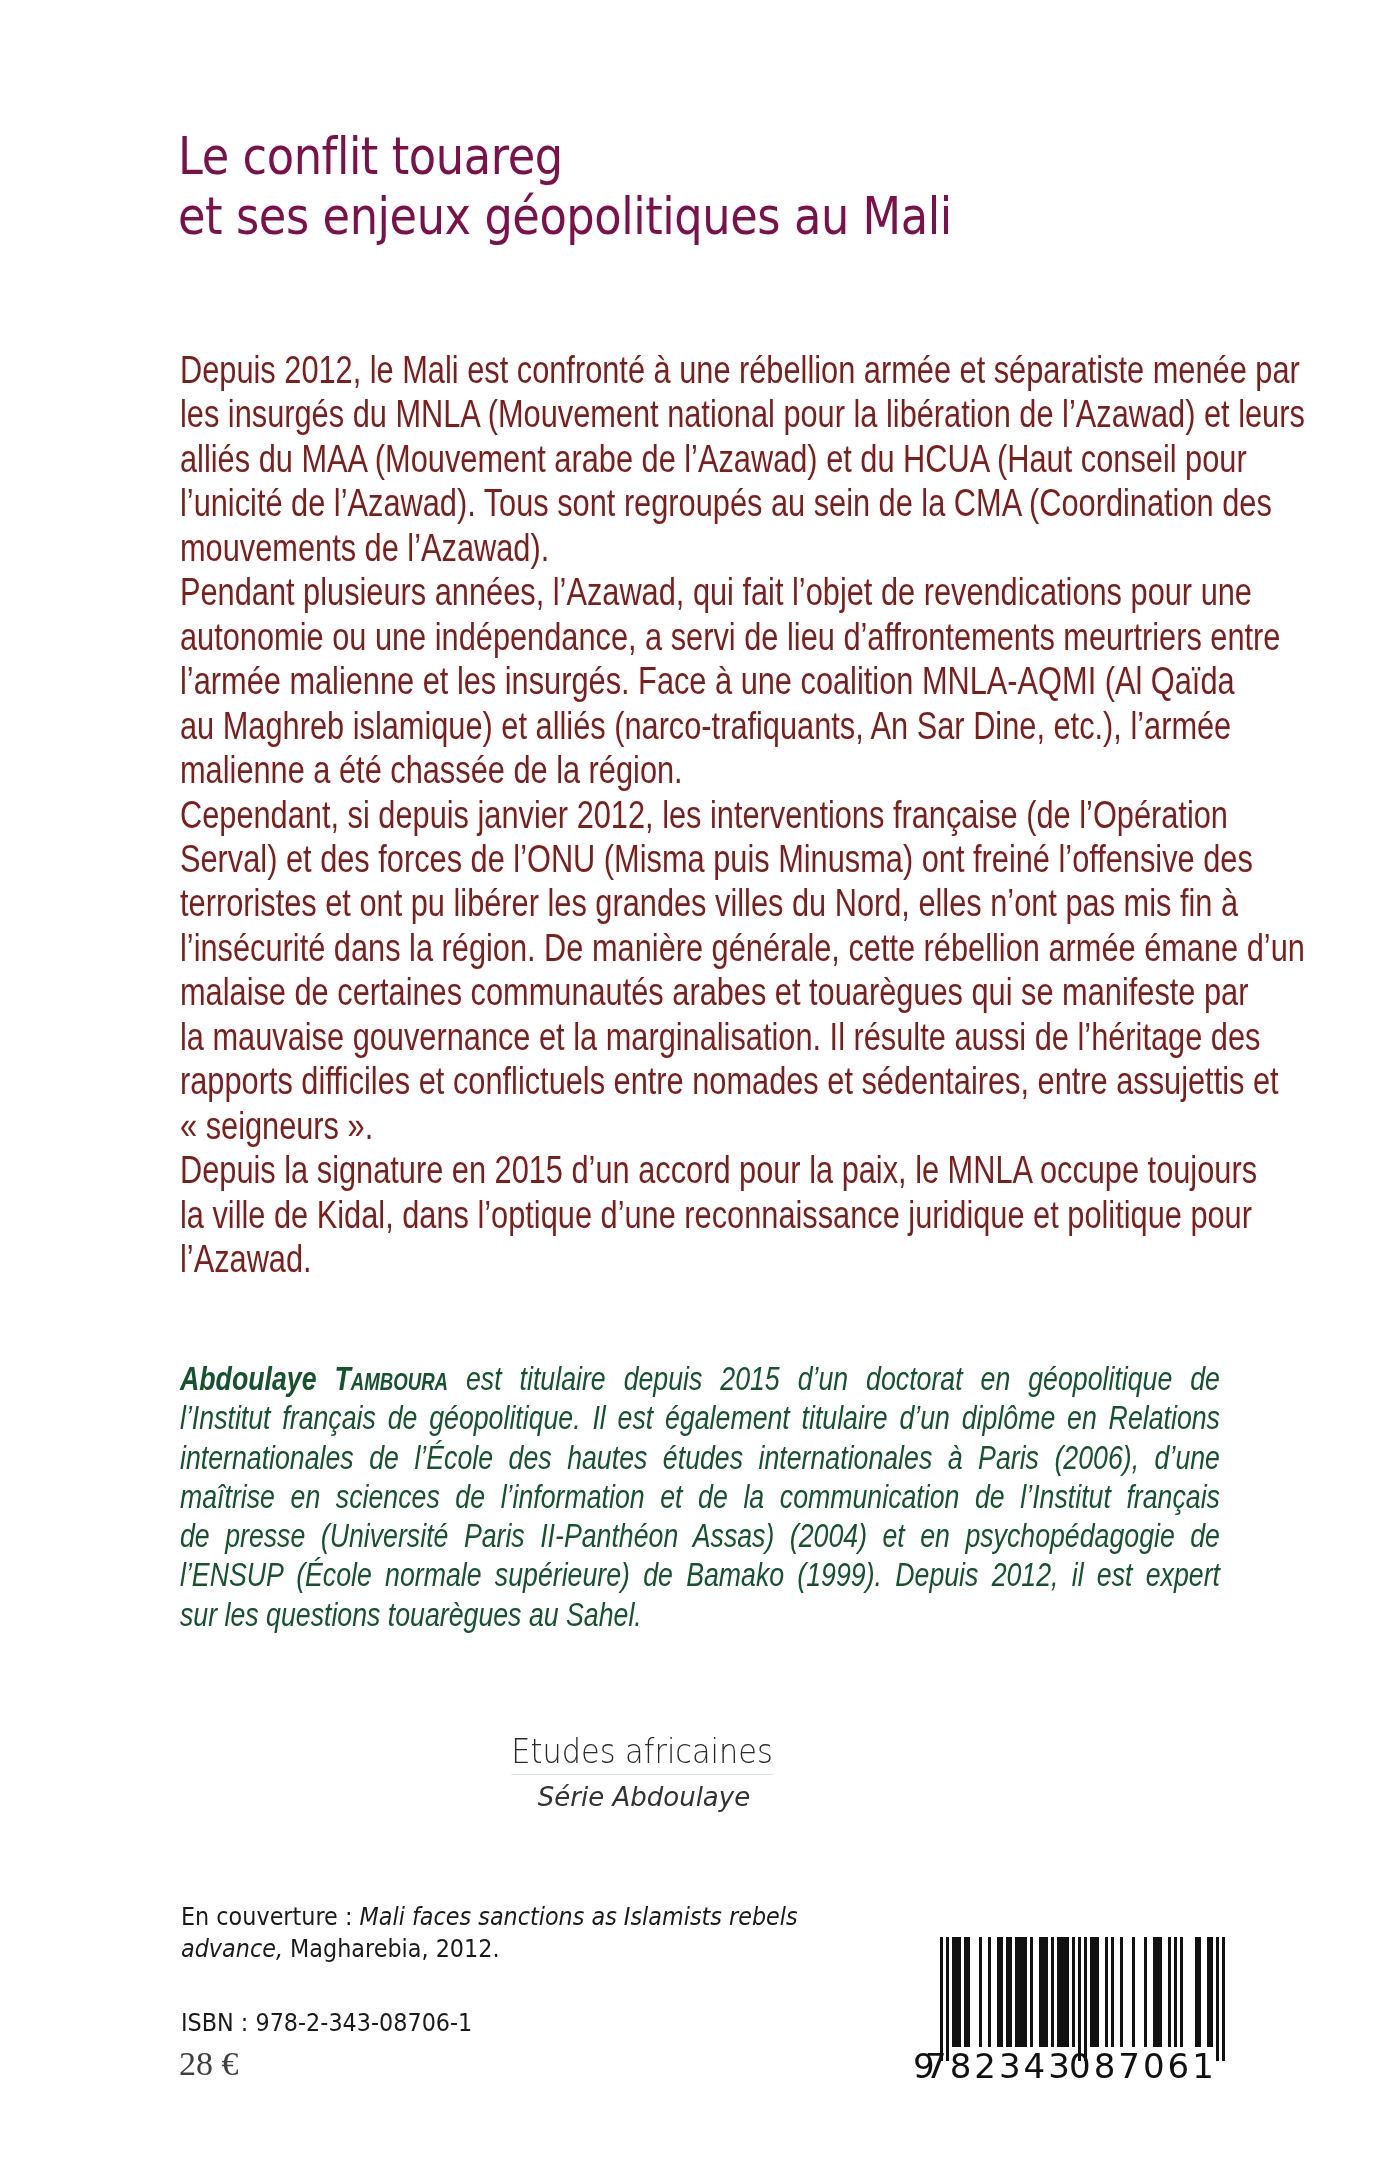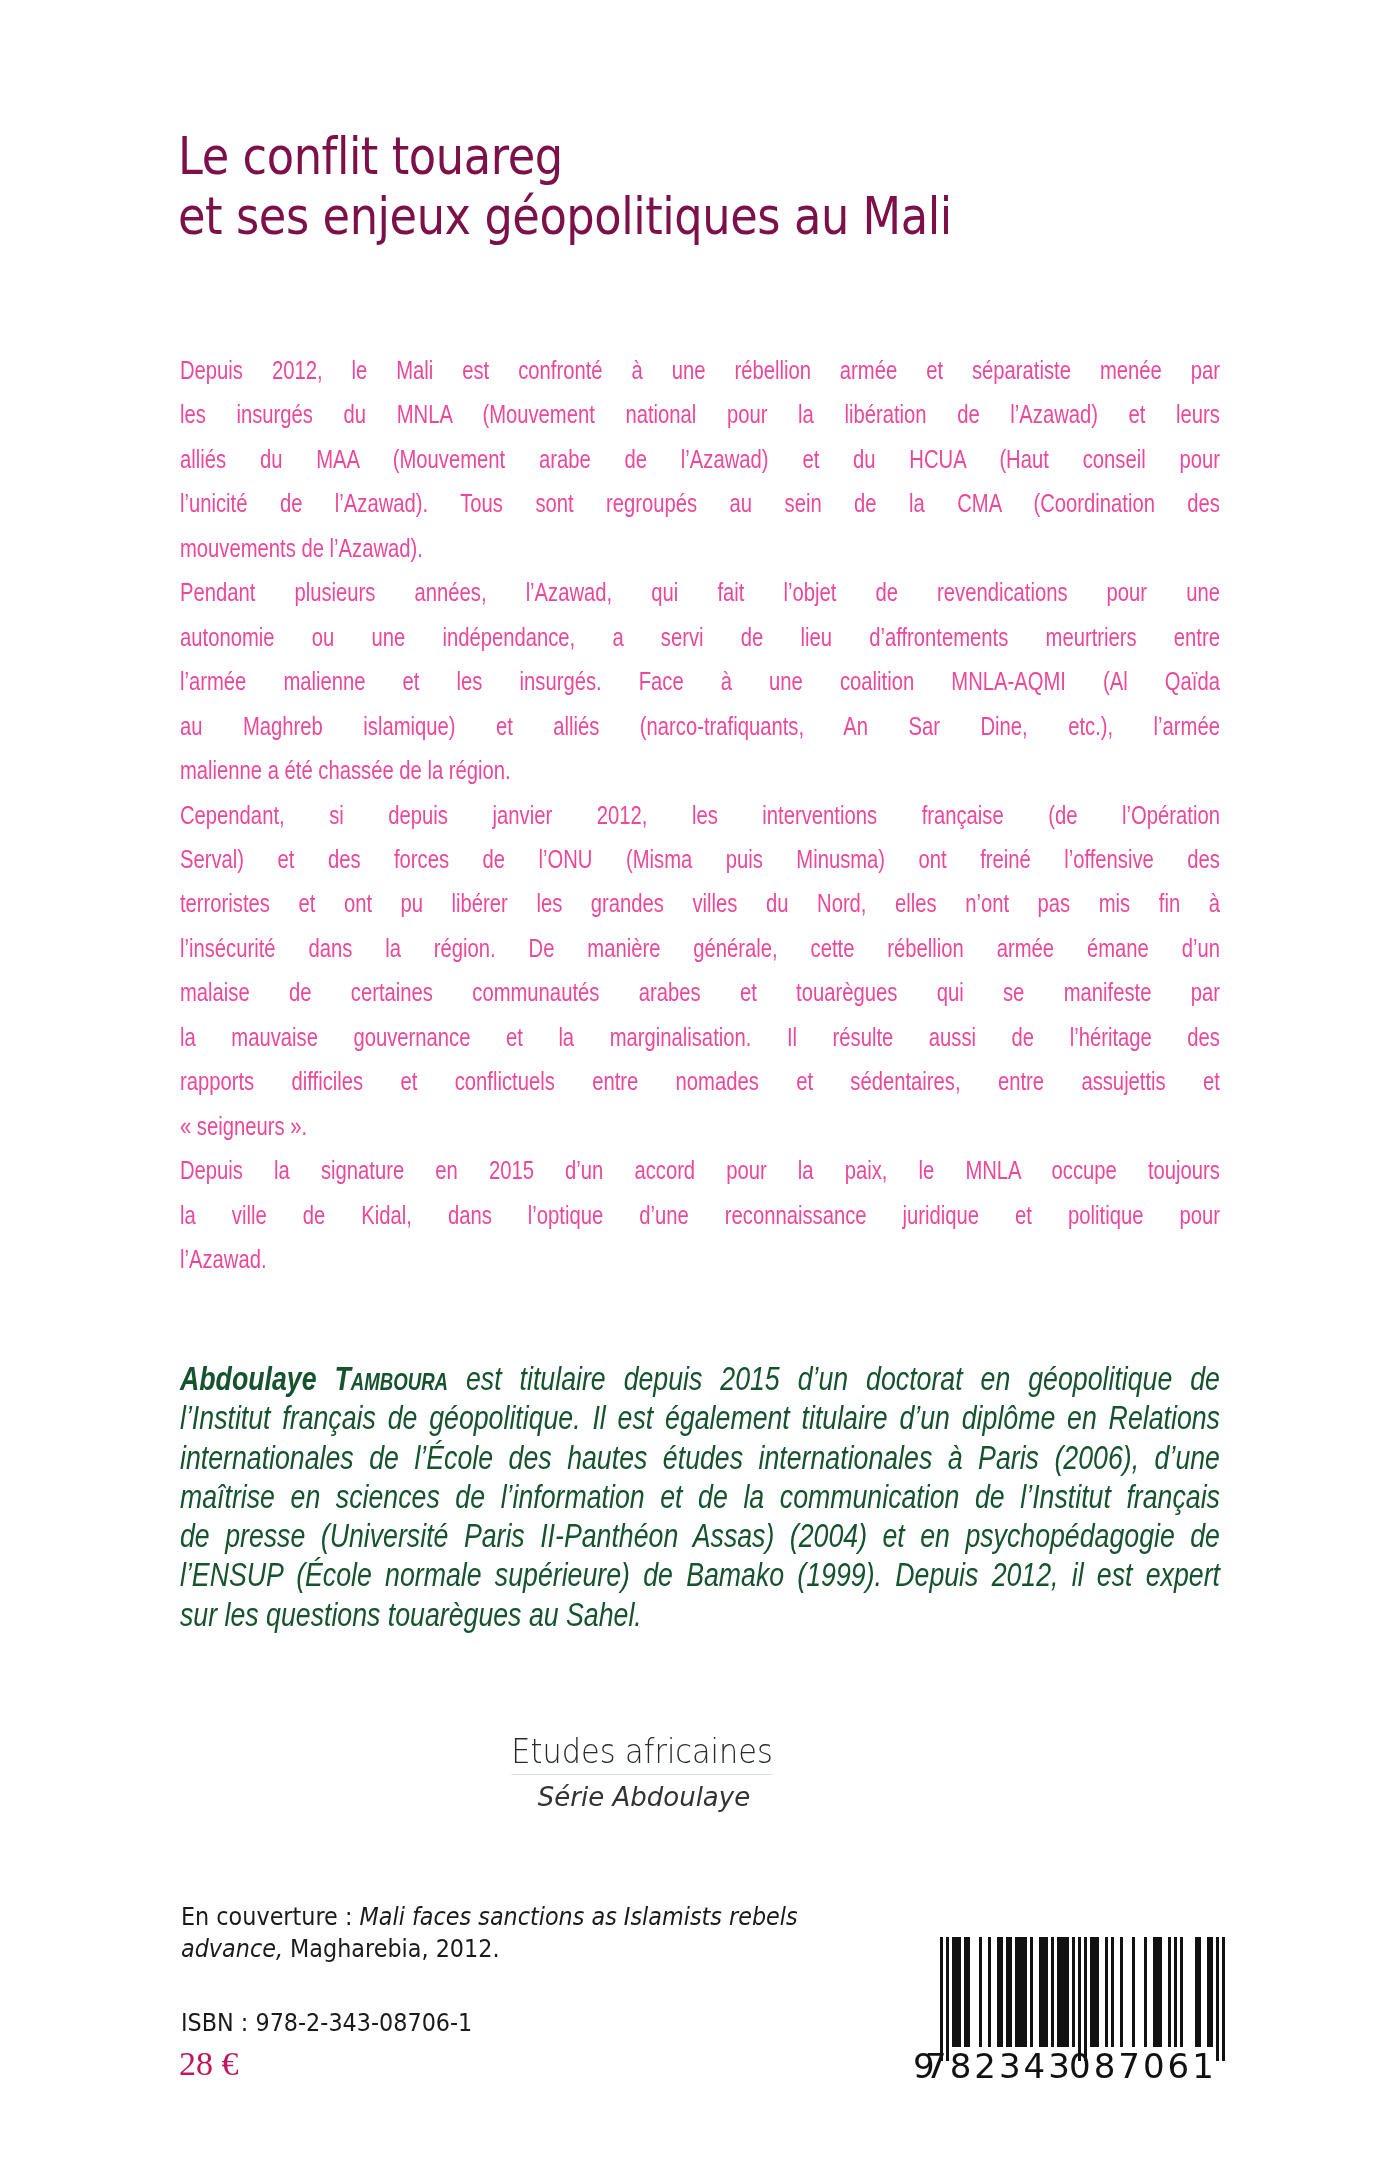--- a/index.html
+++ b/index.html
@@ -28,23 +28,23 @@
     white-space: nowrap;
     overflow: visible;
     text-align: justify;
     text-align-last: justify;
   }
   .line.last { text-align-last: left; }
 
   .body-text {
     top: 348px;
     font-family: "Liberation Sans", sans-serif;
-    font-size: 25px;
+    font-size: 38px;
     line-height: 44.45px;
-    color: #ec4899;
+    color: #7f1d1d;
   }
   .bio {
     top: 1359px;
     font-family: "Liberation Sans", sans-serif;
     font-style: italic;
     font-size: 33px;
     line-height: 39.3px;
     color: #14532d;
   }
   .bio .name { font-weight: bold; }
@@ -84,21 +84,21 @@
   .isbn {
     position: absolute; left: 181px; top: 2008px;
     font-family: "DejaVu Sans", sans-serif;
     font-size: 24px; line-height: 30px; color: #1a1a1a;
     transform: scaleX(0.93); transform-origin: left top;
     white-space: nowrap;
   }
   .price {
     position: absolute; left: 179px; top: 2044px;
     font-family: "Liberation Serif", serif;
-    font-size: 34px; line-height: 40px; color: #be185d;
+    font-size: 34px; line-height: 40px; color: #404040;
   }
 
   .barcode { position: absolute; left: 905px; top: 1930px; width: 330px; height: 160px; }
   .barcode svg { display: block; }
   .barcode-digits text { font-family: "DejaVu Sans", sans-serif; }
 </style>
 </head>
 <body>
 
 <h1 class="title">

